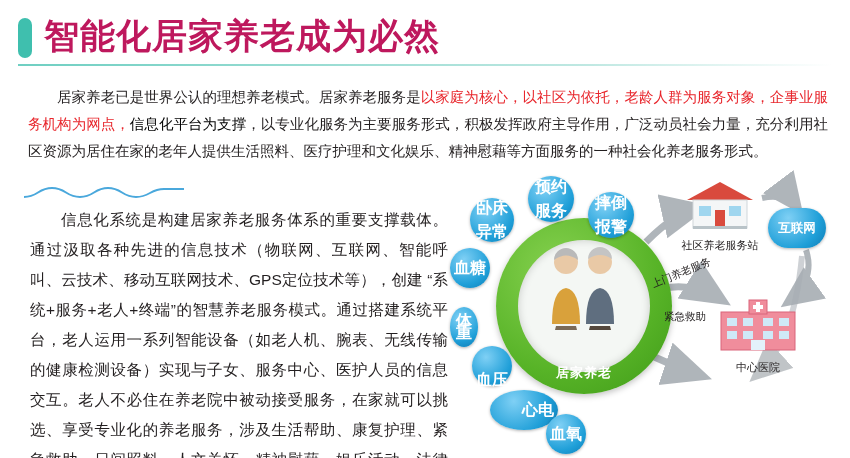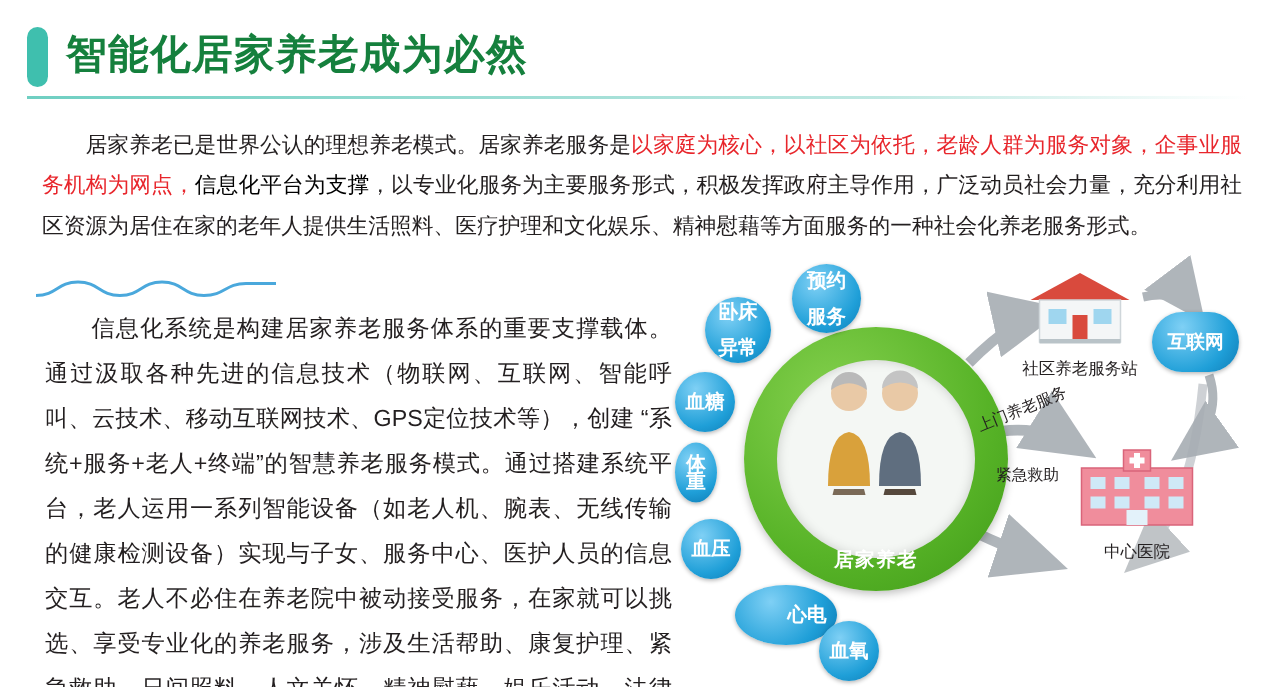--- a/index.html
+++ b/index.html
@@ -30,23 +30,23 @@
     top: 6px;
     width: 14px;
     height: 40px;
     background: #3fbfae;
     border-radius: 7px;
   }
   .title-text {
     position: absolute;
     left: 44px;
     top: 0px;
-    font-size: 27px;
+    font-size: 35px;
     font-weight: bold;
-    color: #15803d;
+    color: #be185d;
     letter-spacing: 1px;
     line-height: 48px;
     white-space: nowrap;
   }
   .title-rule {
     position: absolute;
     left: 18px;
     top: 52px;
     width: 814px;
     height: 2px;
@@ -138,37 +138,37 @@
     width: 96px;
     height: 86px;
   }
 
   
   .node {
     position: absolute;
     border-radius: 50%;
     background: radial-gradient(circle at 35% 28%, #7fd0f5 0%, #1f9fd8 65%, #0f7cb5 100%);
     color: #ffffff;
-    font-size: 13px;
+    font-size: 16px;
     line-height: 12px;
     font-weight: bold;
     display: flex;
     align-items: center;
     justify-content: center;
     text-align: center;
     box-shadow: 0 1px 3px rgba(0,0,0,.3);
   }
   .node span { display: block; padding: 0 2px; }
 
   .n0 { left: 20px;  top: 28px;  width: 44px; height: 44px; }   
   .n1 { left: 78px;  top: 6px;   width: 46px; height: 46px; }   
   .n2 { left: 138px; top: 22px;  width: 46px; height: 46px; }   
   .n3 { left: 0px;   top: 78px;  width: 40px; height: 40px; }   
-  .n4 { left: 0px;   top: 125px; width: 28px; height: 40px; font-family: Liberation Serif, serif; }   
-  .n5 { left: 4px;   top: 176px; width: 40px; height: 40px; }   
+  .n4 { left: 0px;   top: 137px; width: 28px; height: 40px; font-family: Liberation Serif, serif; }   
+  .n5 { left: 22px;   top: 176px; width: 40px; height: 40px; align-items: flex-end; }   
   .n6 { left: 40px;  top: 220px; width: 40px; height: 40px; padding-left: 28px; }   
   .n7 { left: 96px;  top: 244px; width: 40px; height: 40px; }   
 
   
   .dest {
     position: absolute;
     text-align: center;
     font-size: 11px;
     color: #231f20;
     line-height: 15px;
@@ -269,20 +269,23 @@
       <path d="M54,82 h20 l1,4 h-22z" fill="#55483c"></path>
     </svg>
     <div class="core-label">居家养老</div>
   </div>
 
   <div class="node n0">
     <span><span>卧床</span><br><span>异常</span></span>
   </div>
   <div class="node n1">
     <span><span>预约</span><br><span>服务</span></span>
+  </div>
+  <div class="node n2">
+    <span><span>摔倒</span><br><span>报警</span></span>
   </div>
   <div class="node n3">
     <span>血糖</span>
   </div>
   <div class="node n4">
     <span>体重</span>
   </div>
   <div class="node n5">
     <span>血压</span>
   </div>

